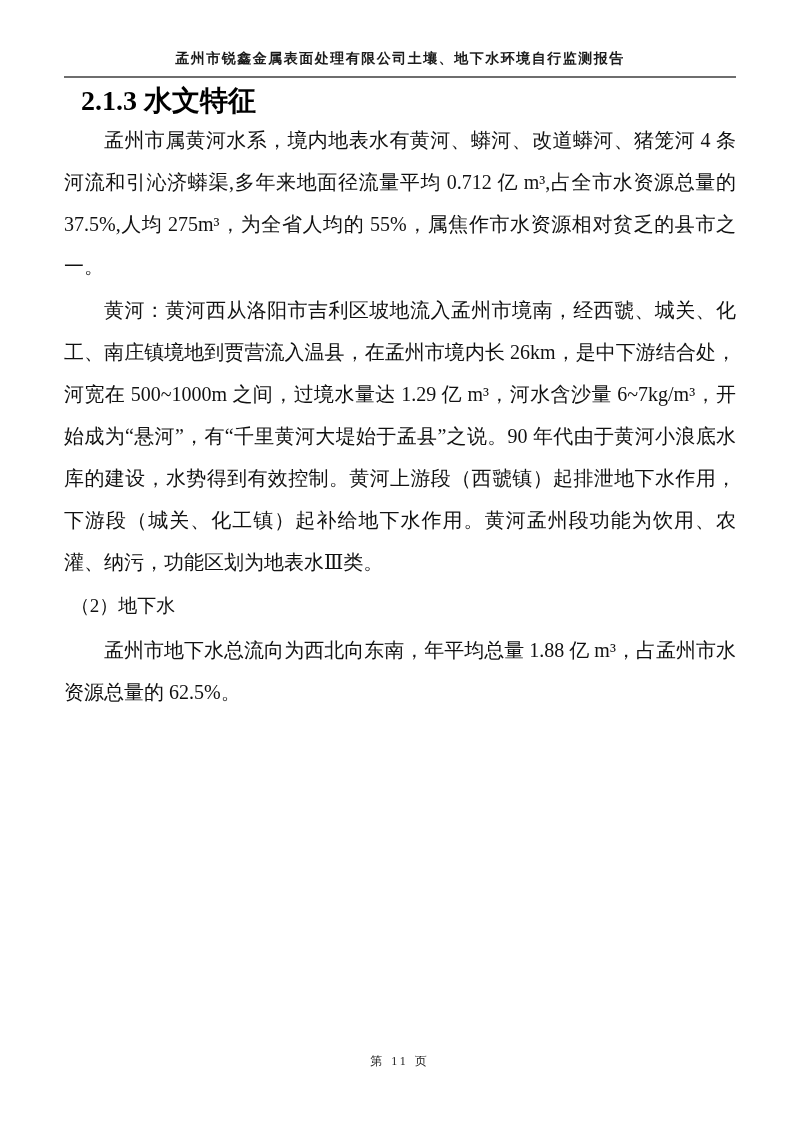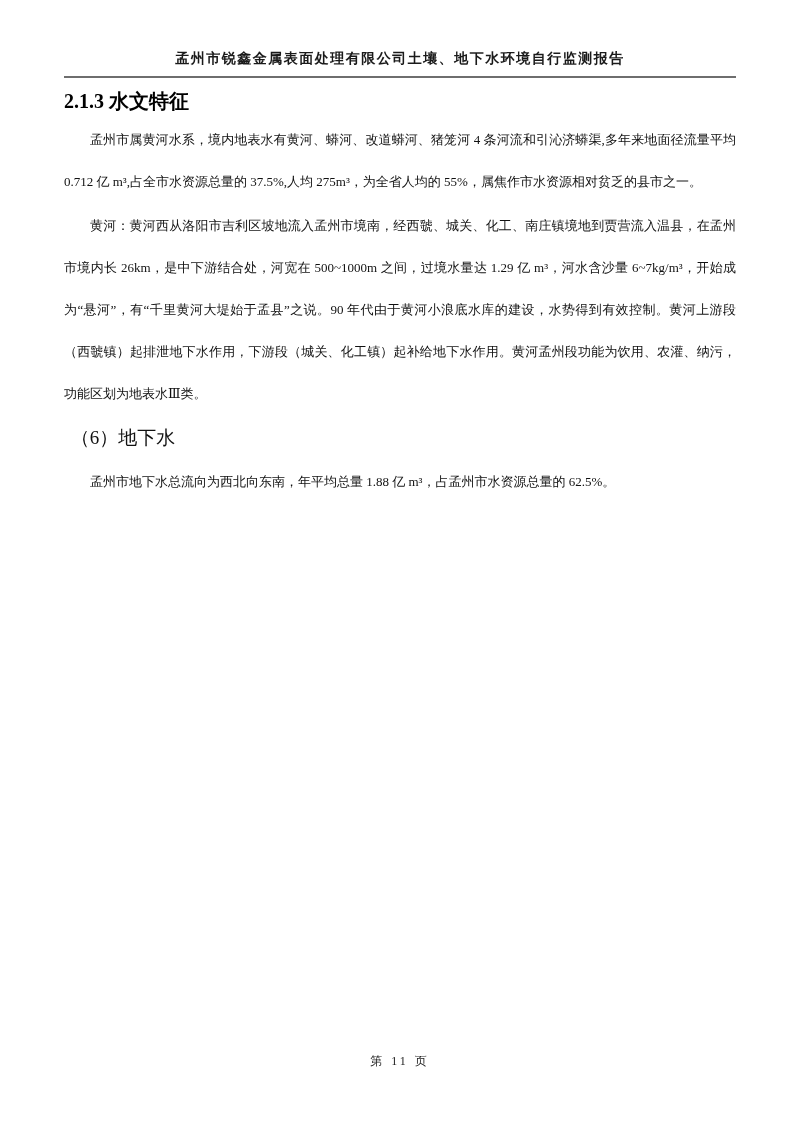--- a/index.html
+++ b/index.html
@@ -26,35 +26,35 @@
     letter-spacing: 1.5px;
     line-height: 22px;
     color: #1a1a1a;
   }
   .header-rule {
     border: 0;
     border-top: 2px solid #6e6e6e;
     margin: 6px 0 0 0;
   }
   .section-heading {
-    font-size: 20px;
+    font-size: 28px;
     font-weight: bold;
     line-height: 32px;
-    margin: 7px 0 0 0;
+    margin: 7px 0 0 17px;
     color: #000000;
   }
   .subhead {
     font-size: 19px;
     line-height: 42px;
     margin: 2px 0;
     text-indent: 0.35em;
     color: #111111;
   }
   .para {
-    font-size: 13px;
+    font-size: 20px;
     line-height: 42px;
     margin: 2px 0;
     text-align: justify;
     text-indent: 2em;
     color: #111111;
   }
   .page-footer {
     position: absolute;
     left: 0;
     right: 0;
@@ -74,19 +74,19 @@
   <hr class="header-rule">
 
   <div class="section-heading">2.1.3 水文特征</div>
 
 
   <p class="para">孟州市属黄河水系，境内地表水有黄河、蟒河、改道蟒河、猪笼河 4 条河流和引沁济蟒渠,多年来地面径流量平均 0.712 亿 m³,占全市水资源总量的 37.5%,人均 275m³，为全省人均的 55%，属焦作市水资源相对贫乏的县市之一。</p>
 
   <p class="para">黄河：黄河西从洛阳市吉利区坡地流入孟州市境南，经西虢、城关、化工、南庄镇境地到贾营流入温县，在孟州市境内长 26km，是中下游结合处，河宽在 500~1000m 之间，过境水量达 1.29 亿 m³，河水含沙量 6~7kg/m³，开始成为“悬河”，有“千里黄河大堤始于孟县”之说。90 年代由于黄河小浪底水库的建设，水势得到有效控制。黄河上游段（西虢镇）起排泄地下水作用，下游段（城关、化工镇）起补给地下水作用。黄河孟州段功能为饮用、农灌、纳污，功能区划为地表水Ⅲ类。</p>
 
 
-  <div class="subhead">（6）地下水</div>
+  <div class="subhead">（2）地下水</div>
 
   <p class="para">孟州市地下水总流向为西北向东南，年平均总量 1.88 亿 m³，占孟州市水资源总量的 62.5%。</p>
 
 
   <div class="page-footer">第 11 页</div>
 </div>
 
 </body></html>

